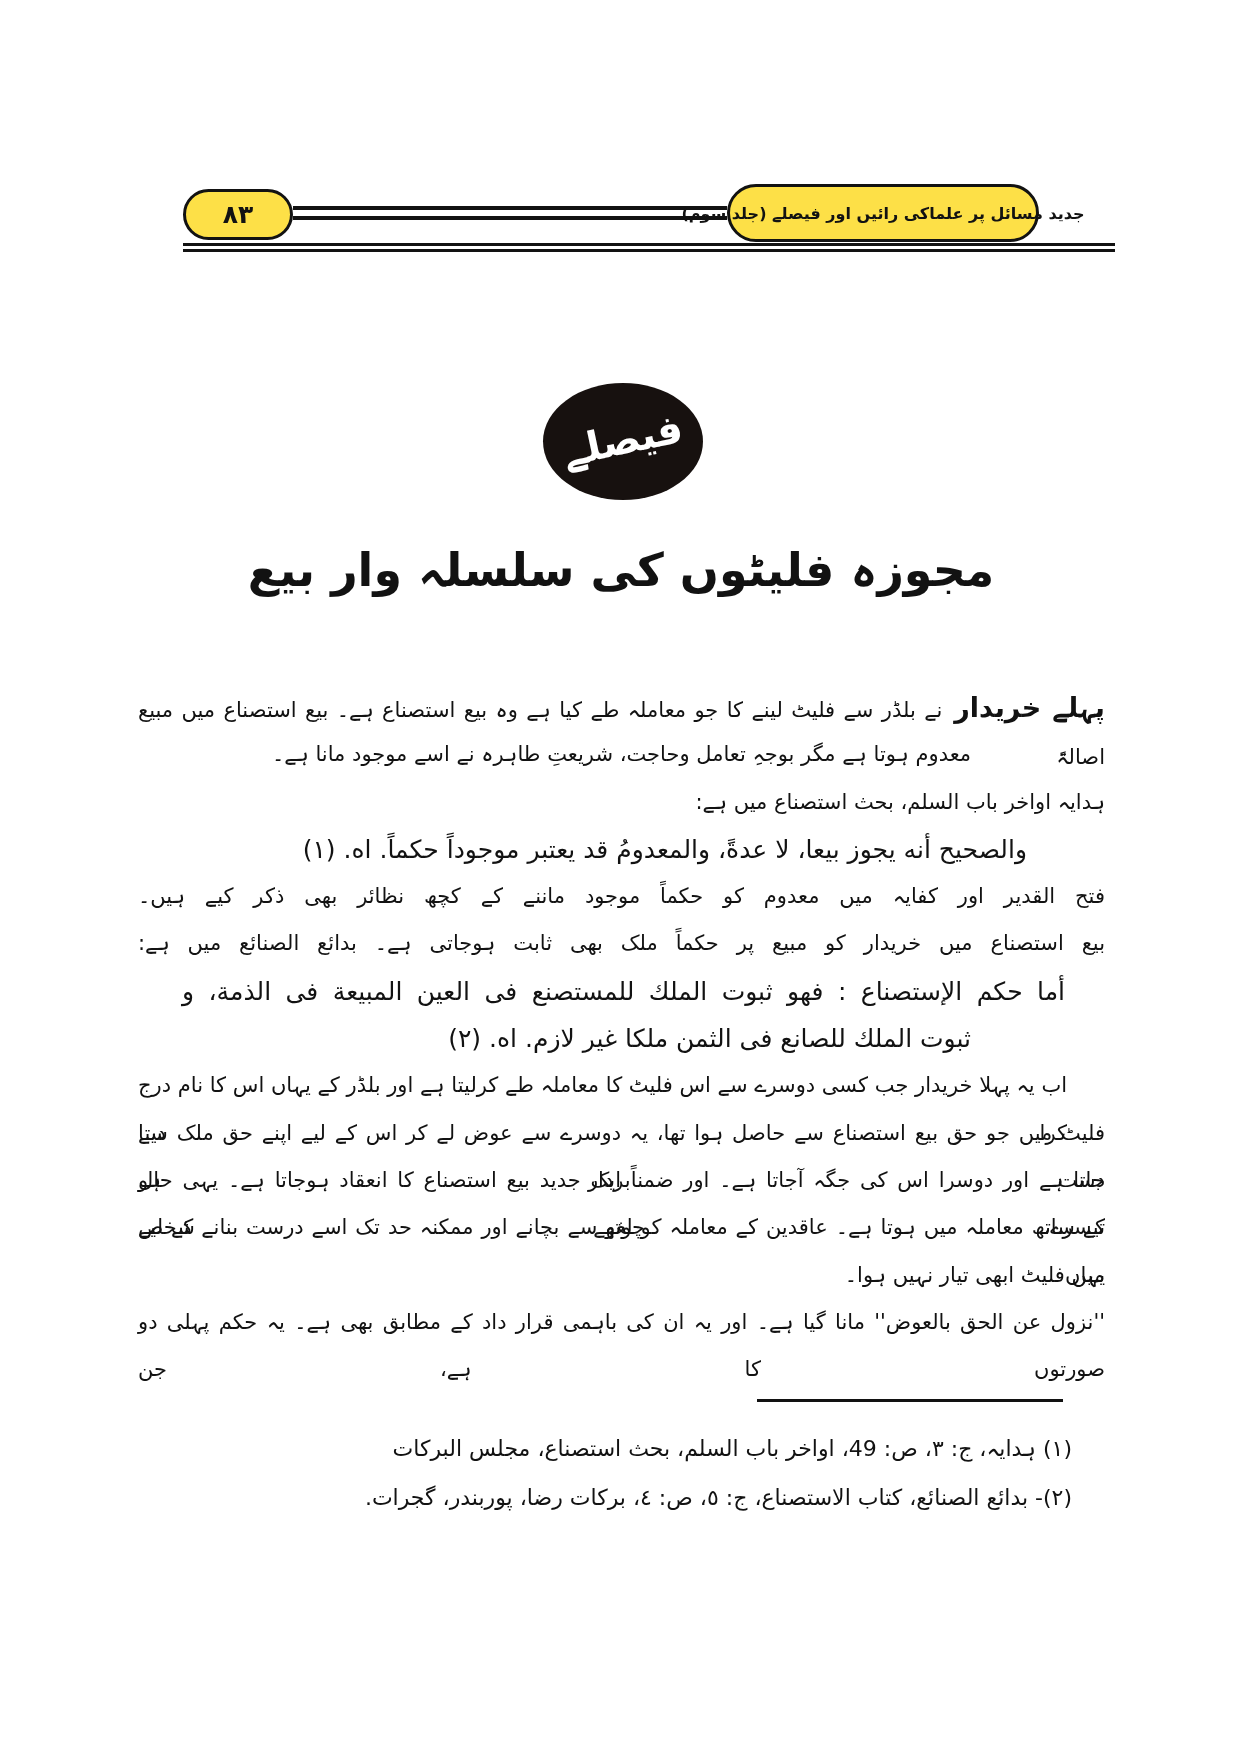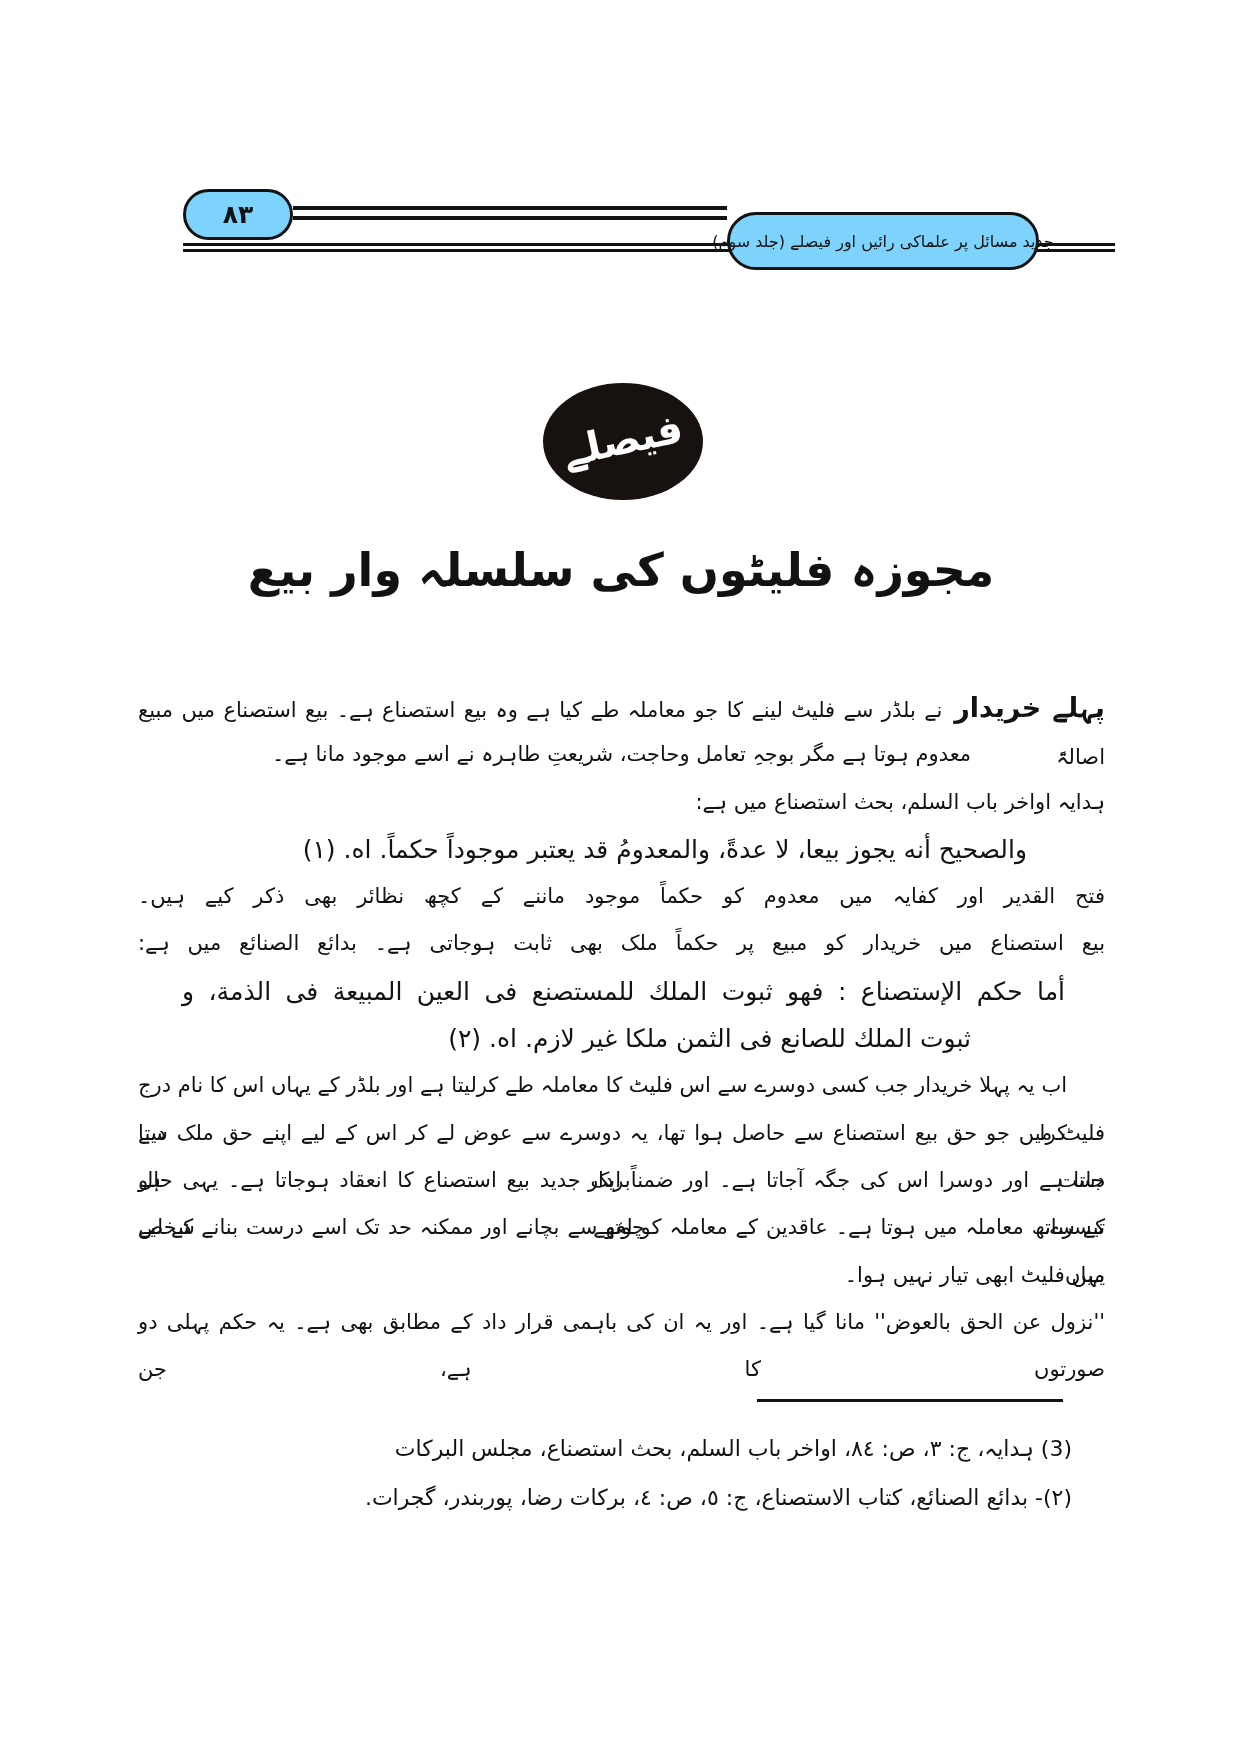--- a/index.html
+++ b/index.html
@@ -12,28 +12,28 @@
     color:#121212;
     font-family:"DejaVu Sans", sans-serif;
     direction:rtl;
     overflow:hidden;
   }
   
   .pill {
     position:absolute;
     border:3px solid #121212;
     border-radius:34px;
-    background:#7dd3fc;
+    background:#fde047;
     display:flex; align-items:center; justify-content:center;
     z-index:2;
   }
   .pill-pageno { left:183px; top:189px; width:110px; height:51px;
     font-size:25px; font-weight:bold; }
   .pill-title { left:727px; top:184px; width:312px; height:58px;
-    font-size:16px; font-weight:normal; white-space:nowrap; padding:0 10px;margin-top:28px; }
+    font-size:16px; font-weight:bold; white-space:nowrap; padding:0 10px; }
   .hdr-connector {
     position:absolute; left:293px; top:206px; width:434px; height:14px;
     border-top:4px solid #121212; border-bottom:4px solid #121212;
   }
   .hdr-rule {
     position:absolute; left:183px; top:243px; width:932px; height:9px;
     border-top:3px solid #121212; border-bottom:3px solid #121212;
   }
   
   .emblem {
@@ -111,17 +111,17 @@
     <div class="line j ind38">اب یہ پہلا خریدار جب کسی دوسرے سے اس فلیٹ کا معاملہ طے کرلیتا ہے اور بلڈر کے یہاں اس کا نام درج کرا دیتا</div>
     <div class="line j">فلیٹ میں جو حق بیع استصناع سے حاصل ہوا تھا، یہ دوسرے سے عوض لے کر اس کے لیے اپنے حق ملک سے دست بردار ہو</div>
     <div class="line j">جاتا ہے اور دوسرا اس کی جگہ آجاتا ہے۔ اور ضمناً ایک جدید بیع استصناع کا انعقاد ہوجاتا ہے۔ یہی حال تیسرے، چوتھے شخص</div>
     <div class="line j">کے ساتھ معاملہ میں ہوتا ہے۔ عاقدین کے معاملہ کو لغو سے بچانے اور ممکنہ حد تک اسے درست بنانے کے لیے یہاں</div>
     <div class="line r">میں فلیٹ ابھی تیار نہیں ہوا۔</div>
     <div class="line j">''نزول عن الحق بالعوض'' مانا گیا ہے۔ اور یہ ان کی باہمی قرار داد کے مطابق بھی ہے۔ یہ حکم پہلی دو صورتوں کا ہے، جن</div>
   </div>
 
   <div class="fn-rule"></div>
   <div class="footnotes">
-    <div class="footnote">(3) ہدایہ، ج: ۳، ص: ۸٤، اواخر باب السلم، بحث استصناع، مجلس البرکات</div>
+    <div class="footnote">(۱) ہدایہ، ج: ۳، ص: 49، اواخر باب السلم، بحث استصناع، مجلس البرکات</div>
     <div class="footnote">(۲)- بدائع الصنائع، کتاب الاستصناع، ج: ٥، ص: ٤، برکات رضا، پوربندر، گجرات.</div>
   </div>
 
 </div>
 
 </body></html>

